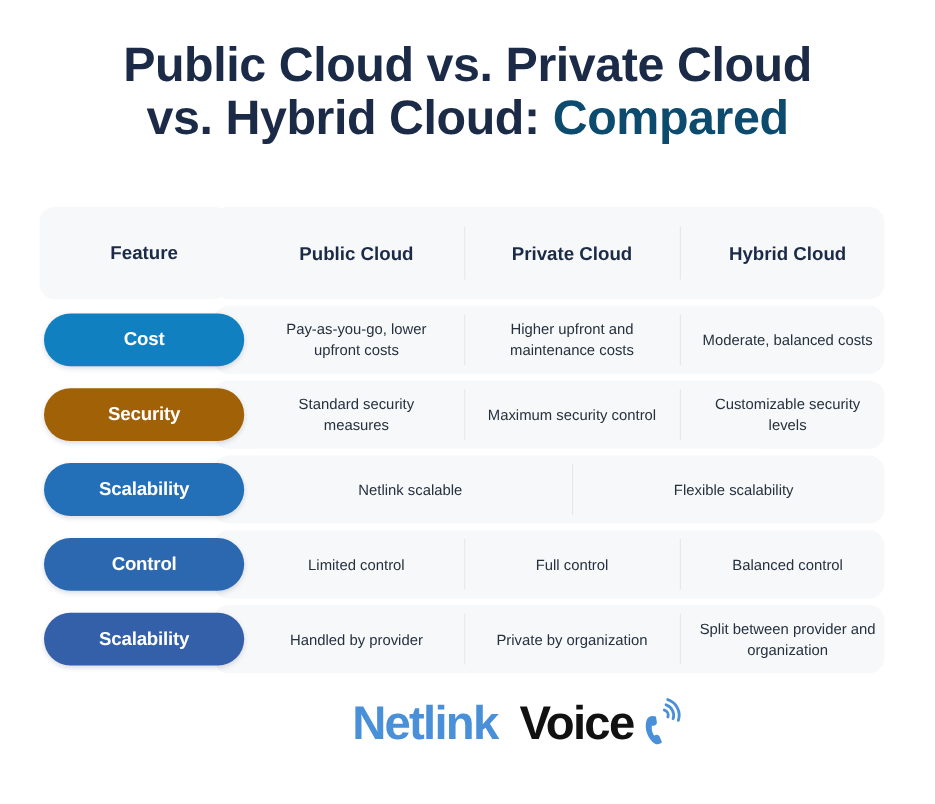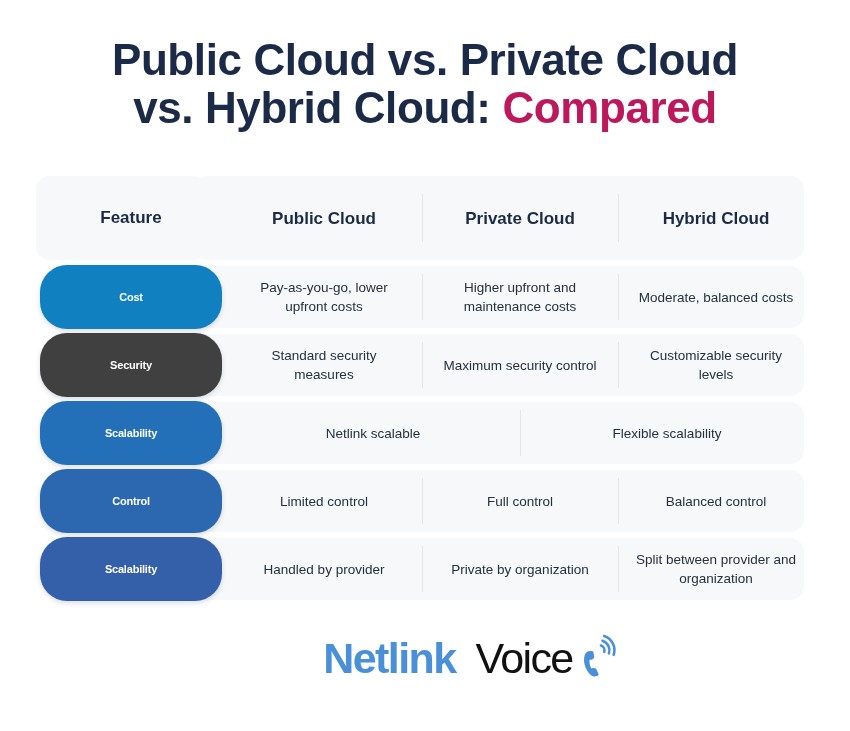--- a/index.html
+++ b/index.html
@@ -31,28 +31,28 @@
   }
   .title-line {
     font-size: 44px;
     font-weight: bold;
     color: #1b2a47;
     letter-spacing: -0.4px;
     line-height: 48px;
     white-space: nowrap;
   }
   .title-accent {
-    color: #be185d;
+    color: #0c4a6e;
   }
 
   
   .table-wrap {
     position: absolute;
     left: 36px;
-    top: 176px;
+    top: 188px;
     width: 778px;
   }
 
   .row {
     position: relative;
     display: flex;
     align-items: stretch;
     margin-bottom: 6px;
   }
 
@@ -133,27 +133,27 @@
     bottom: 18px;
   }
 
   
   .data-row {
     height: 62px;
   }
 
   .pill {
     width: 182px;
-    height: 64px;
+    height: 48px;
     border-radius: 27px;
     display: flex;
     align-items: center;
     justify-content: center;
     color: #ffffff;
-    font-size: 11px;
+    font-size: 17px;
     font-weight: bold;
     box-shadow: 0 2px 5px rgba(20,40,80,0.16);
     box-sizing: border-box;
     letter-spacing: -0.2px;
   }
 
   
   .logo {
     position: absolute;
     left: 0;
@@ -167,21 +167,21 @@
   }
   .logo-netlink {
     font-size: 43px;
     font-weight: bold;
     color: #4a90d9;
     letter-spacing: -1.6px;
     line-height: 52px;
   }
   .logo-voice {
     font-size: 43px;
-    font-weight: normal;
+    font-weight: bold;
     color: #111111;
     letter-spacing: -1.6px;
     line-height: 52px;
     margin-left: 20px;
   }
   .logo-icon {
     margin-left: 4px;
     display: flex;
     align-items: center;
   }
@@ -213,21 +213,21 @@
         <div class="pill" style="background-color: rgb(17, 128, 192);">Cost</div>
       </div>
       <div class="data-cell">Pay-as-you-go, lower upfront costs</div>
       <div class="data-cell">Higher upfront and maintenance costs</div>
       <div class="data-cell">Moderate, balanced costs</div>
     </div>
 
     <div class="row data-row">
       <div class="panel"></div>
       <div class="feature-cell">
-        <div class="pill" style="background-color: #404040;">Security</div>
+        <div class="pill" style="background-color: #a16207;">Security</div>
       </div>
       <div class="data-cell">Standard security measures</div>
       <div class="data-cell">Maximum security control</div>
       <div class="data-cell">Customizable security levels</div>
     </div>
 
     <div class="row data-row">
       <div class="panel"></div>
       <div class="feature-cell">
         <div class="pill" style="background-color: rgb(36, 112, 184); text-align: center;">Scalability</div>

